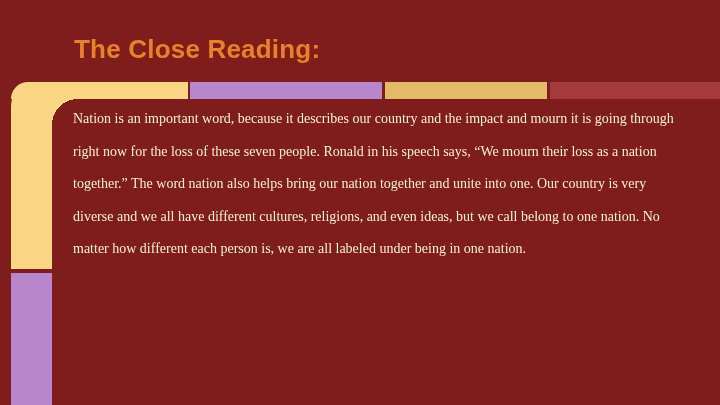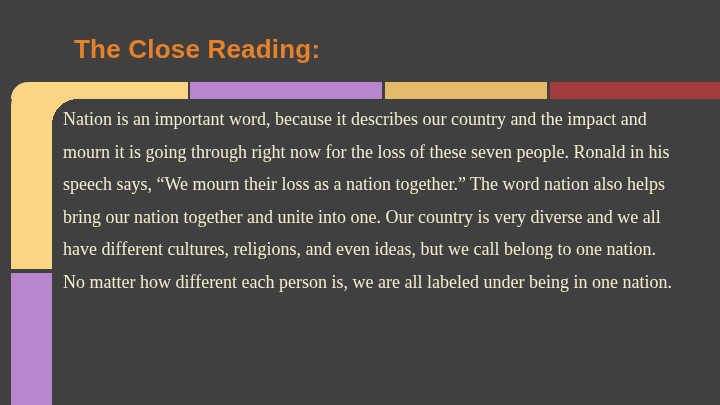--- a/index.html
+++ b/index.html
@@ -10,21 +10,21 @@
     width: 720px;
     height: 405px;
     background: #0b3a63;
     font-family: "Liberation Sans", sans-serif;
     overflow: hidden;
   }
   .slide {
     position: relative;
     width: 720px;
     height: 405px;
-    background: #404040;
+    background: #7f1d1d;
     overflow: hidden;
   }
 
   
   .slide-title {
     position: absolute;
     left: 74px;
     top: 35px;
     font-family: "Liberation Sans", sans-serif;
     font-size: 26px;
@@ -89,25 +89,25 @@
     left: 11px;
     top: 273px;
     width: 41px;
     height: 132px;
     background: #b886cd;
   }
 
   
   .body-text {
     position: absolute;
-    left: 63px;
+    left: 73px;
     top: 103px;
     width: 614px;
     font-family: "Liberation Serif", serif;
-    font-size: 18px;
+    font-size: 14px;
     line-height: 32.5px;
     color: #f2efd0;
     text-align: left;
     white-space: pre-wrap;
   }
 </style>
 </head>
 <body>
 
 <div class="slide">

